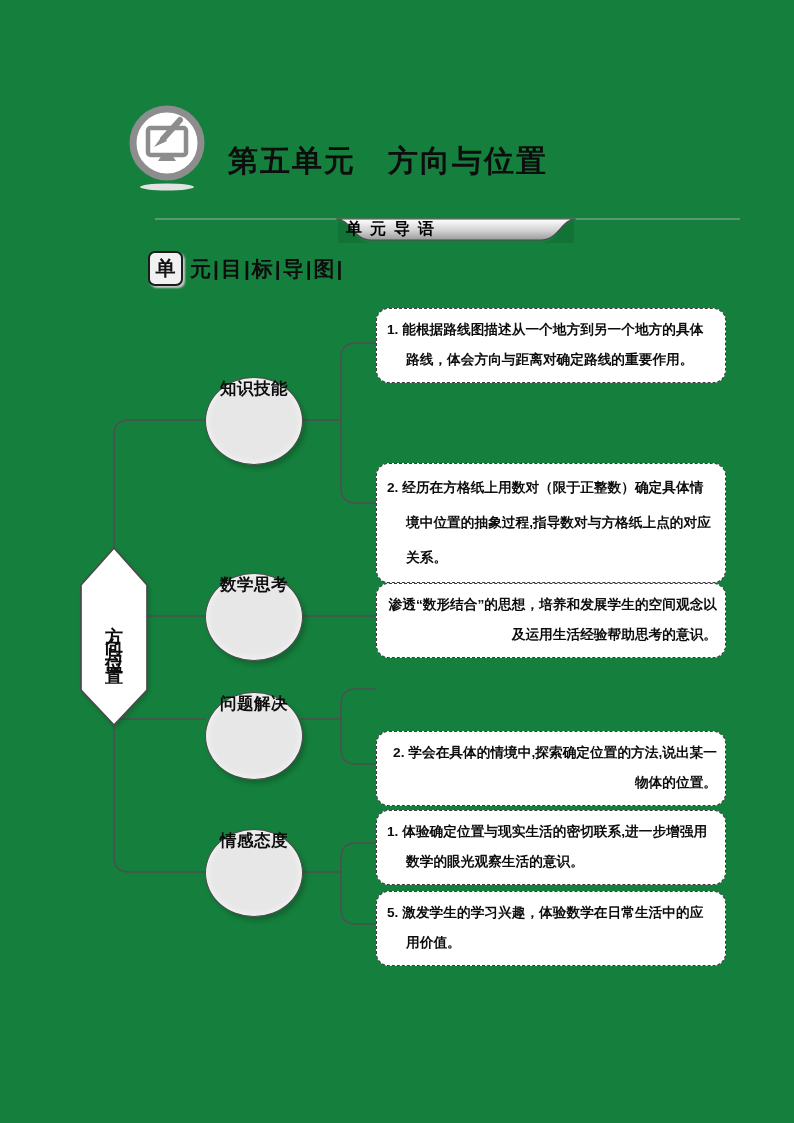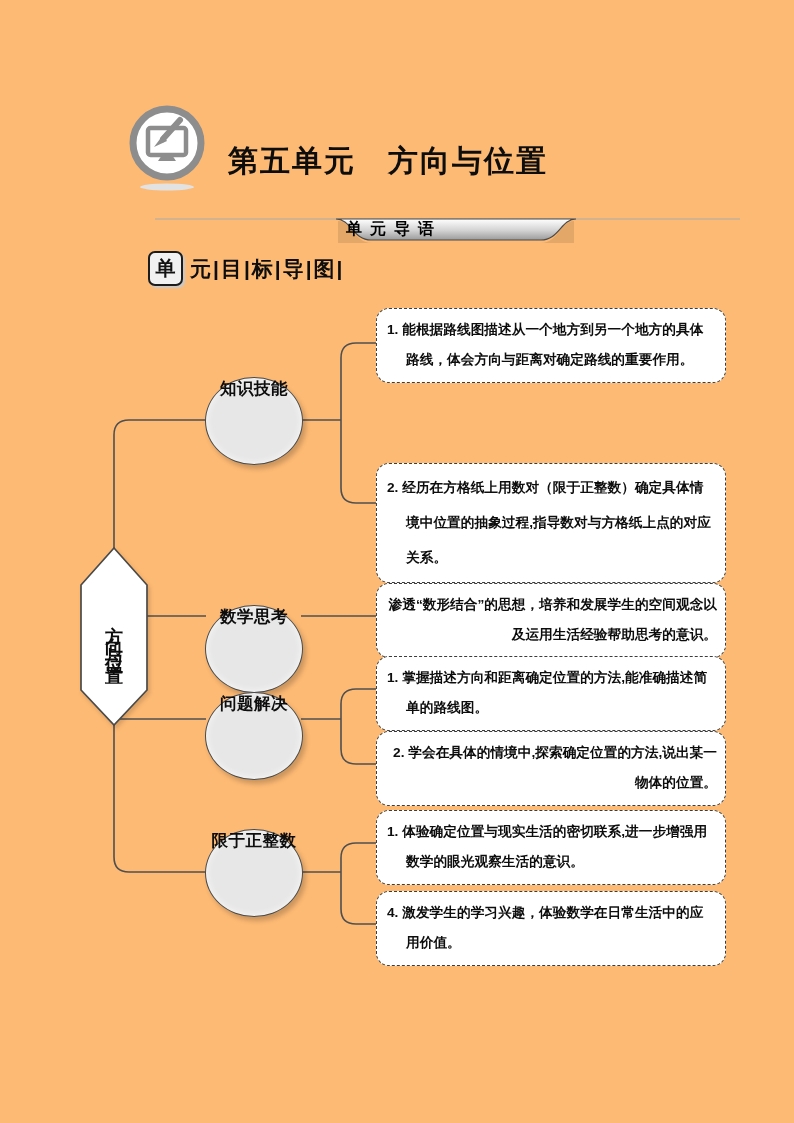--- a/index.html
+++ b/index.html
@@ -1,19 +1,19 @@
 <!DOCTYPE html>
 <html><head>
 <meta charset="utf-8">
 <style>
   html,body{margin:0;padding:0;background:#ffffff;}
   #page{
     position:relative;
     width:794px;height:1123px;
-    background:#fdba74;
+    background:#15803d;
     font-family:"Liberation Sans",sans-serif;
     color:#111;
     overflow:hidden;
   }
   
   #logo{position:absolute;left:124px;top:101px;width:86px;height:92px;}
   #title{
     position:absolute;left:228px;top:141px;
     font-size:30px;font-weight:700;letter-spacing:2px;color:#0d0d0d;
     white-space:nowrap;
@@ -46,21 +46,21 @@
     font-size:18px;font-weight:700;letter-spacing:10px;color:#0d0d0d;
   }
   .node{
     position:absolute;left:205px;width:96px;height:86px;border-radius:50%;
     background:#e7e7e7;
     border:1.6px solid #4a4a4a;
     box-shadow:3px 4px 5px rgba(0,0,0,0.20), inset 0 0 7px #fafafa;
     display:flex;align-items:flex-start;justify-content:center;
     font-size:16.5px;font-weight:700;color:#0d0d0d;letter-spacing:0.5px;
   }
-  #node-ks{top:377px;} #node-mt{top:605px;} #node-ps{top:692px;} #node-ea{top:829px;}
+  #node-ks{top:377px;} #node-mt{top:573px;} #node-ps{top:692px;} #node-ea{top:829px;}
   .gbox{
     position:absolute;left:376px;width:350px;
     border:1.4px dashed #3c3c3c;border-radius:13px;
     background:#fff;
     box-sizing:border-box;
     padding:6px 8px 7px 10px;
     font-size:13.7px;font-weight:600;line-height:30px;color:#0d0d0d;
   }
   .gbox.hang{padding-left:29px;text-indent:-19px;}
   .gbox.tall{line-height:35px;}
@@ -130,24 +130,23 @@
   <div class="node" id="node-ks">
     <span>知识技能</span>
   </div>
   <div class="node" id="node-mt">
     <span>数学思考</span>
   </div>
   <div class="node" id="node-ps">
     <span>问题解决</span>
   </div>
   <div class="node" id="node-ea">
-    <span>限于正整数</span>
+    <span>情感态度</span>
   </div>
 
   <div class="gbox hang" id="box-ks1">1. 能根据路线图描述从一个地方到另一个地方的具体路线，体会方向与距离对确定路线的重要作用。</div>
   <div class="gbox hang tall" id="box-ks2">2. 经历在方格纸上用数对（限于正整数）确定具体情境中位置的抽象过程,指导数对与方格纸上点的对应关系。</div>
   <div class="gbox" id="box-mt">渗透“数形结合”的思想，培养和发展学生的空间观念以及运用生活经验帮助思考的意识。</div>
-  <div class="gbox hang" id="box-ps1">1. 掌握描述方向和距离确定位置的方法,能准确描述简单的路线图。</div>
   <div class="gbox hang" id="box-ps2">2. 学会在具体的情境中,探索确定位置的方法,说出某一物体的位置。</div>
   <div class="gbox hang" id="box-ea1">1. 体验确定位置与现实生活的密切联系,进一步增强用数学的眼光观察生活的意识。</div>
-  <div class="gbox hang" id="box-ea2">4. 激发学生的学习兴趣，体验数学在日常生活中的应用价值。</div>
+  <div class="gbox hang" id="box-ea2">5. 激发学生的学习兴趣，体验数学在日常生活中的应用价值。</div>
 
 </div>
 
 </body></html>

